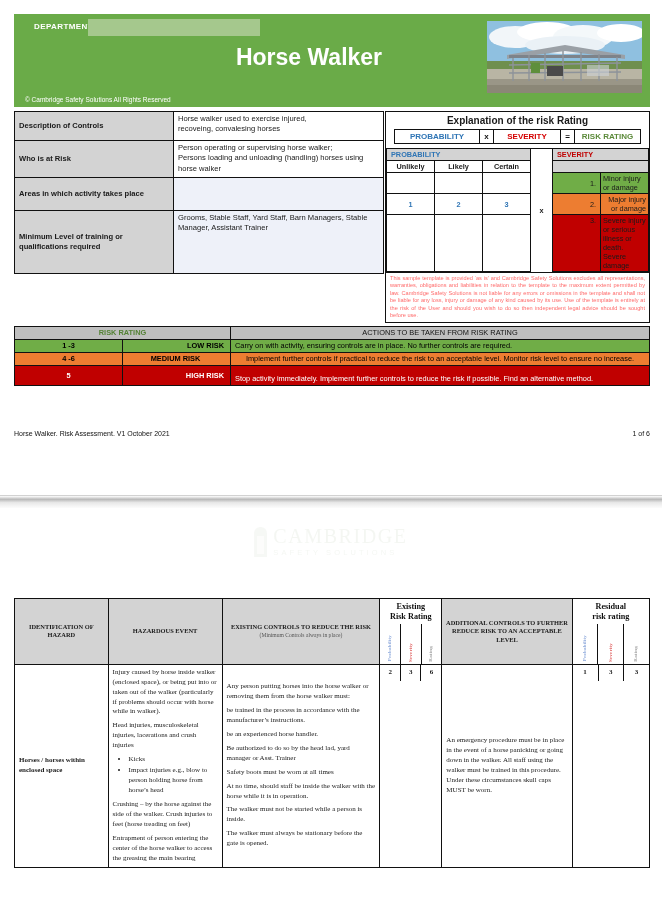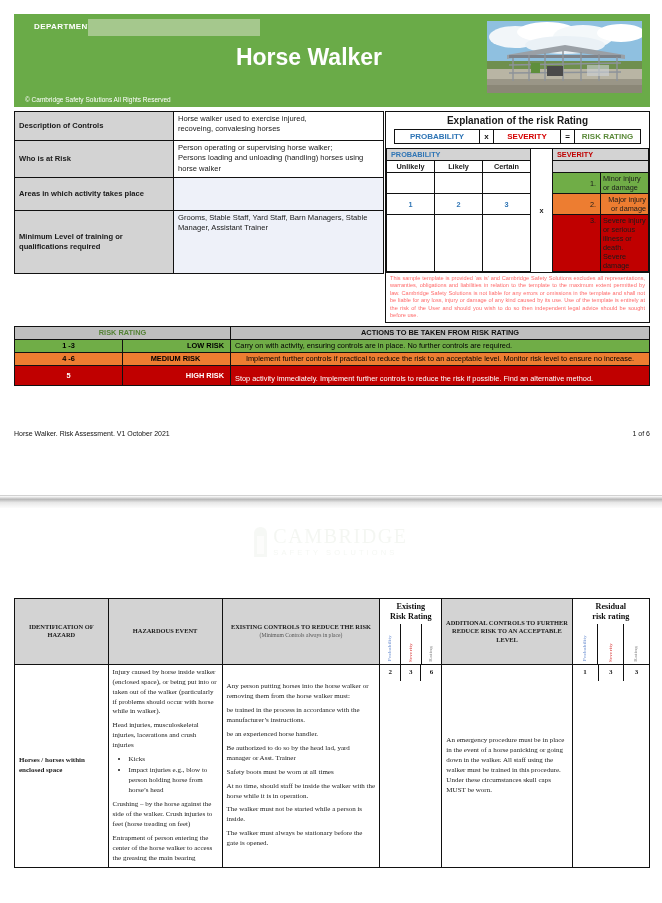--- a/index.html
+++ b/index.html
@@ -211,21 +211,21 @@
   .rr-head-left {
     background: #bfbfbf;
     color: #548235;
     font-weight: bold;
     text-align: center;
     font-size: 7.8px;
   }
   .rr-head-right {
     background: #bfbfbf;
     color: #111;
-    font-weight: bold;
+    font-weight: normal;
     text-align: center;
     font-size: 7.8px;
   }
   .rr-score { text-align: center; font-weight: bold; }
   .rr-name { text-align: right; font-weight: bold; padding-right: 6px !important; margin-top: 37px; }
   .row-low td { background: #70ad47; color: #000; }
   .row-low td.rr-action { background: #70ad47; color:#000; text-align: left; }
   .row-med td { background: #ed7d31; color: #000; text-align: center; }
   .row-high td { background: #c00000; color: #fff; }
   .rr-action { text-align: left; }

